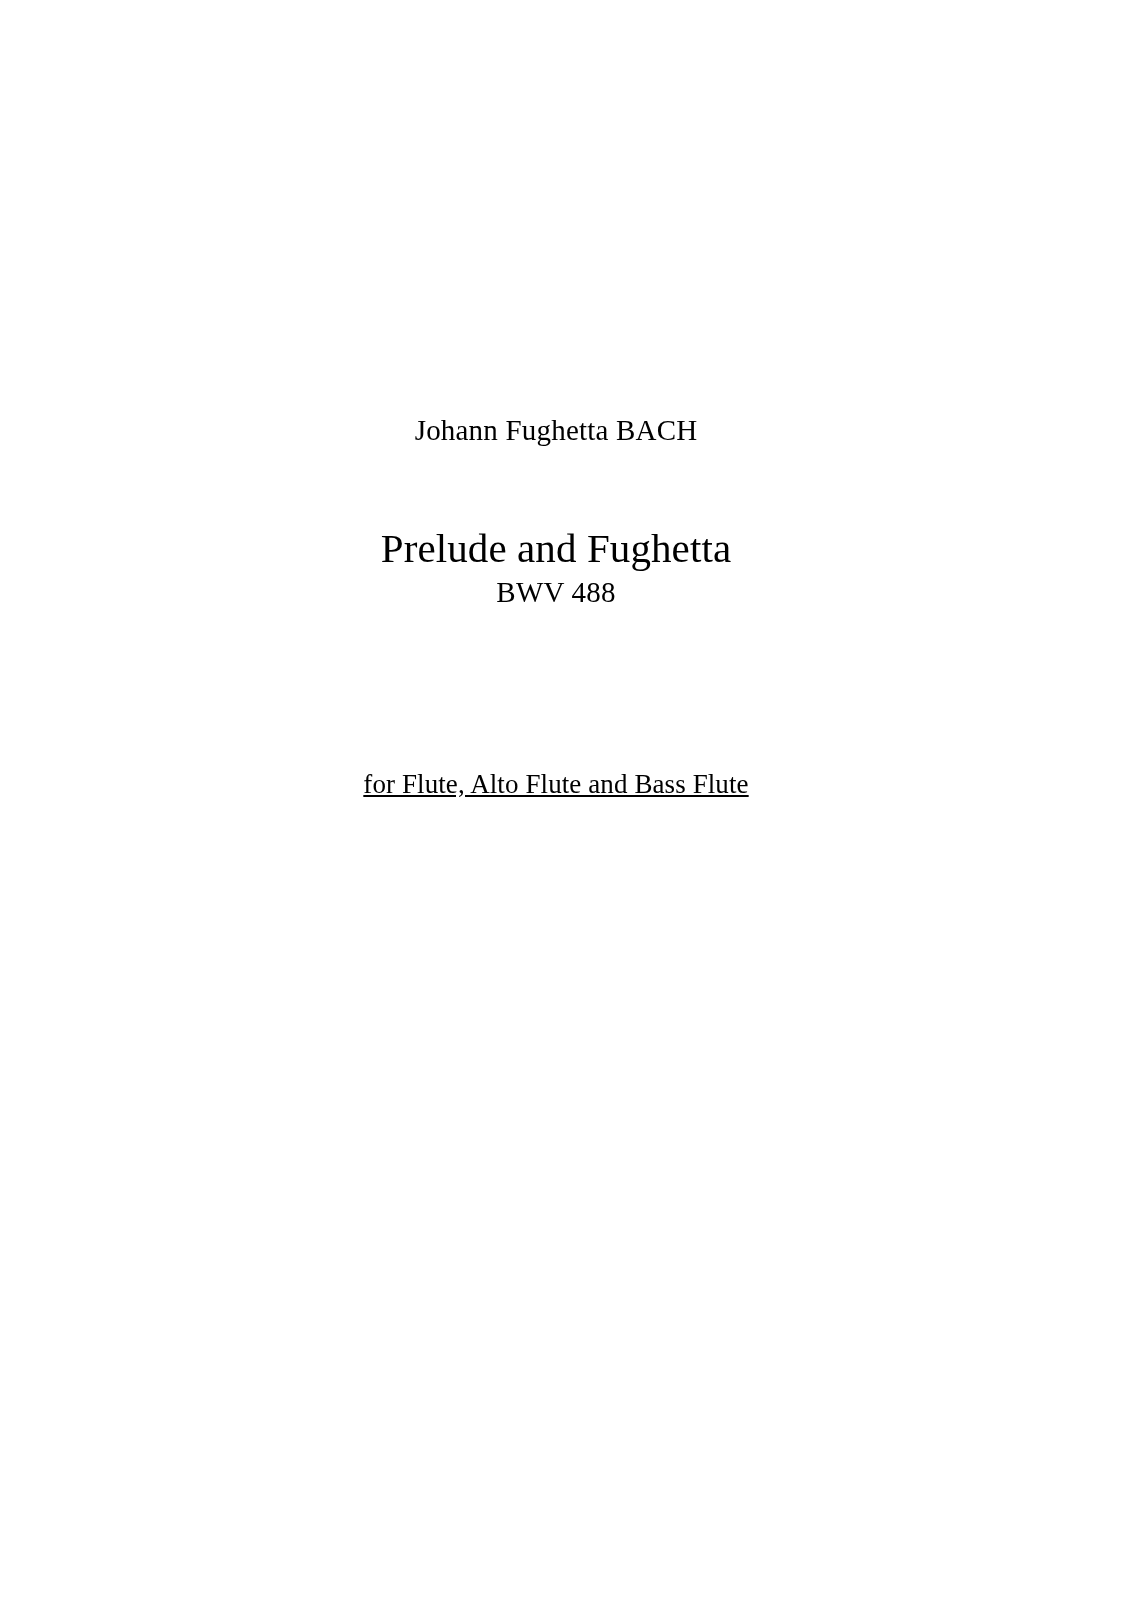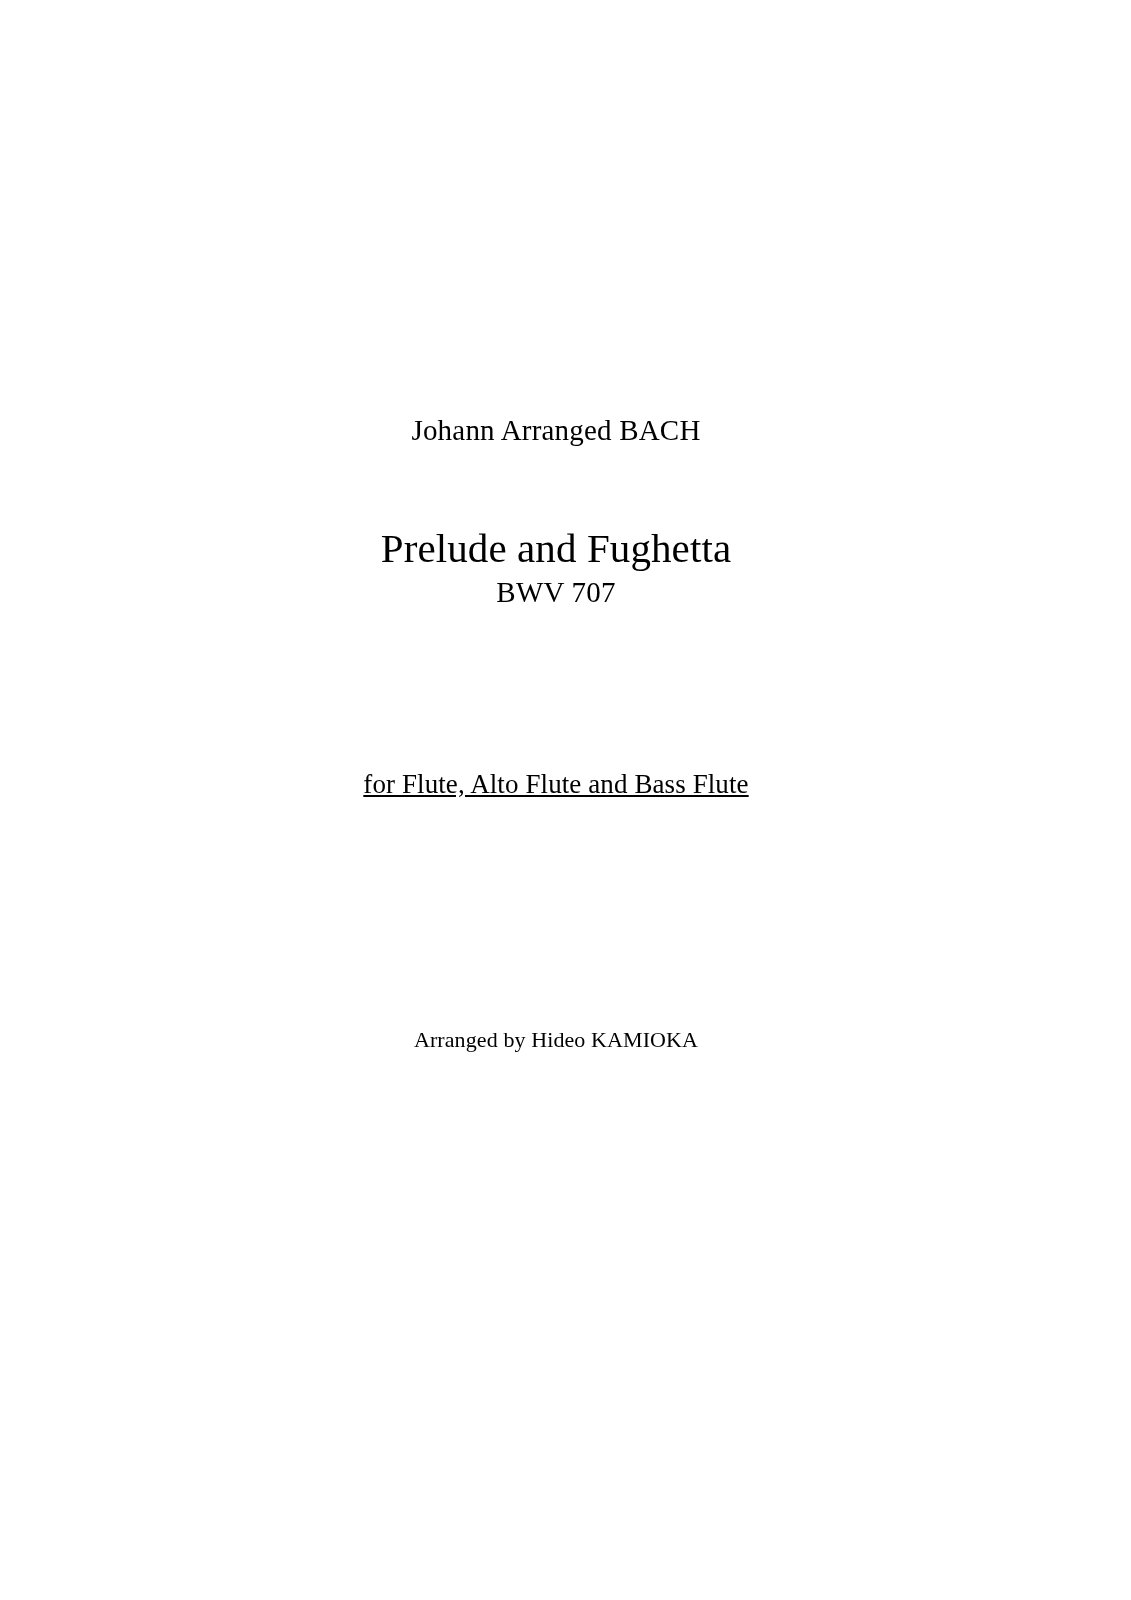--- a/index.html
+++ b/index.html
@@ -55,19 +55,18 @@
     top: 1027px;
     font-size: 22px;
     letter-spacing: 0.1px;
   }
 </style>
 </head>
 <body>
 
 <div class="page">
   <div class="titleblock">
-    <div class="line composer">Johann Arranged BACH</div>
+    <div class="line composer">Johann Fughetta BACH</div>
     <div class="line work-title">Prelude and Fughetta</div>
-    <div class="line catalog">BWV 707</div>
+    <div class="line catalog">BWV 488</div>
     <div class="line instrumentation">for  Flute, Alto Flute and Bass Flute</div>
-    <div class="line arranger">Arranged by Hideo KAMIOKA</div>
   </div>
 </div>
 
 </body></html>

